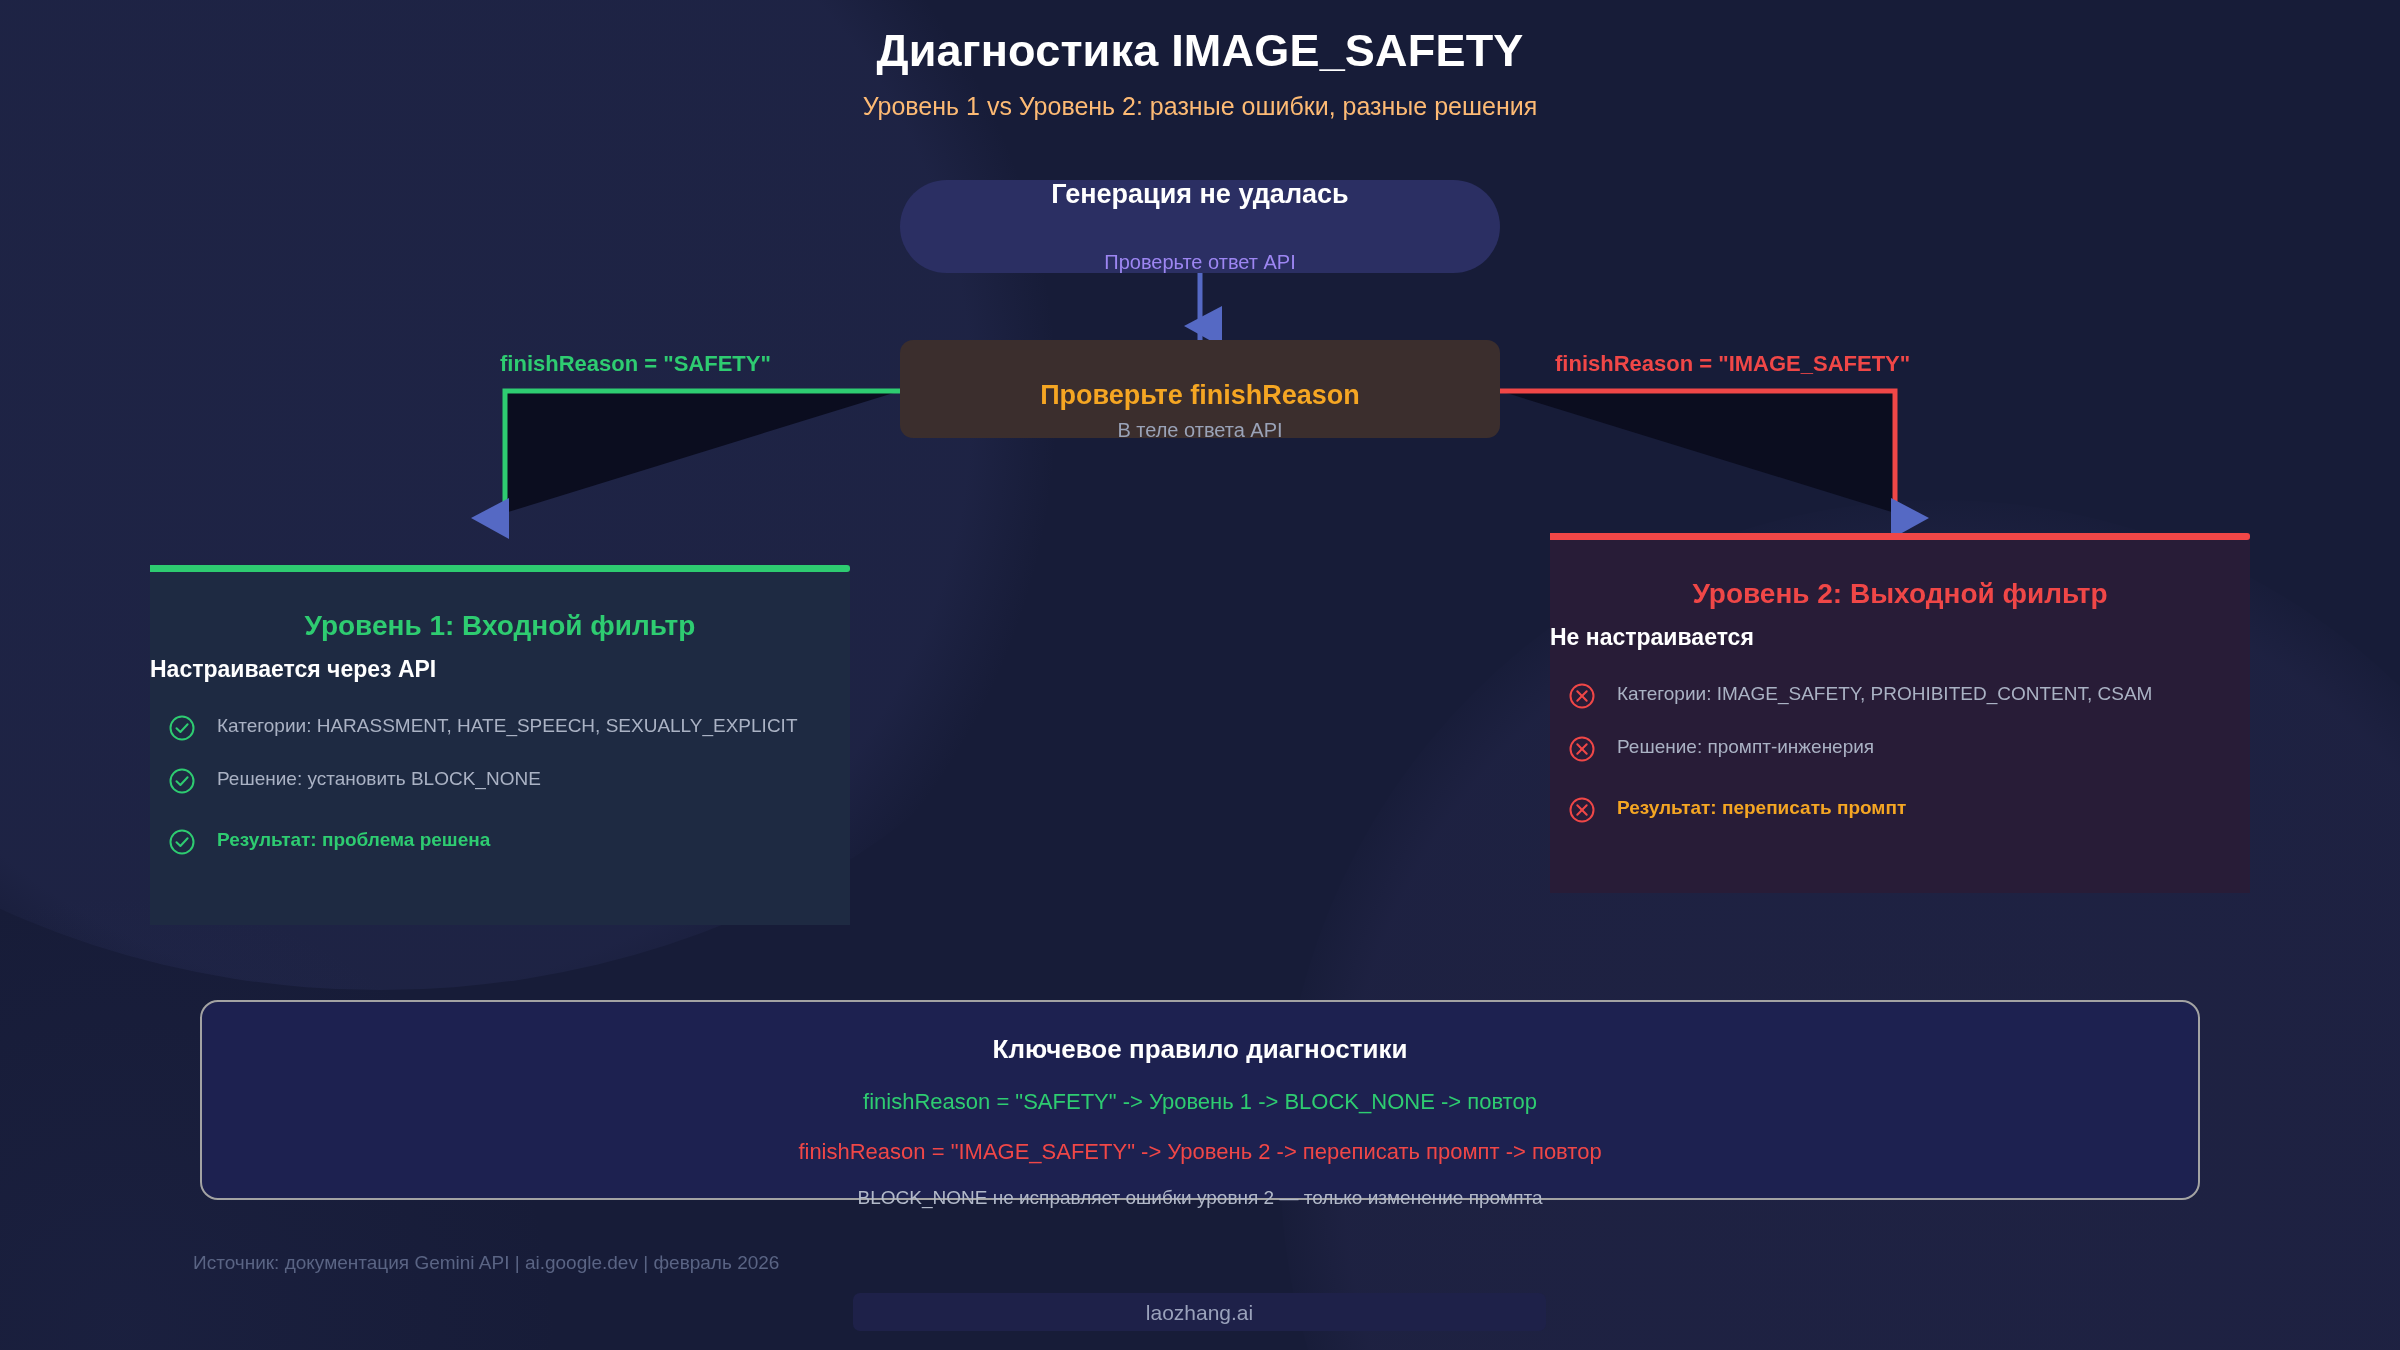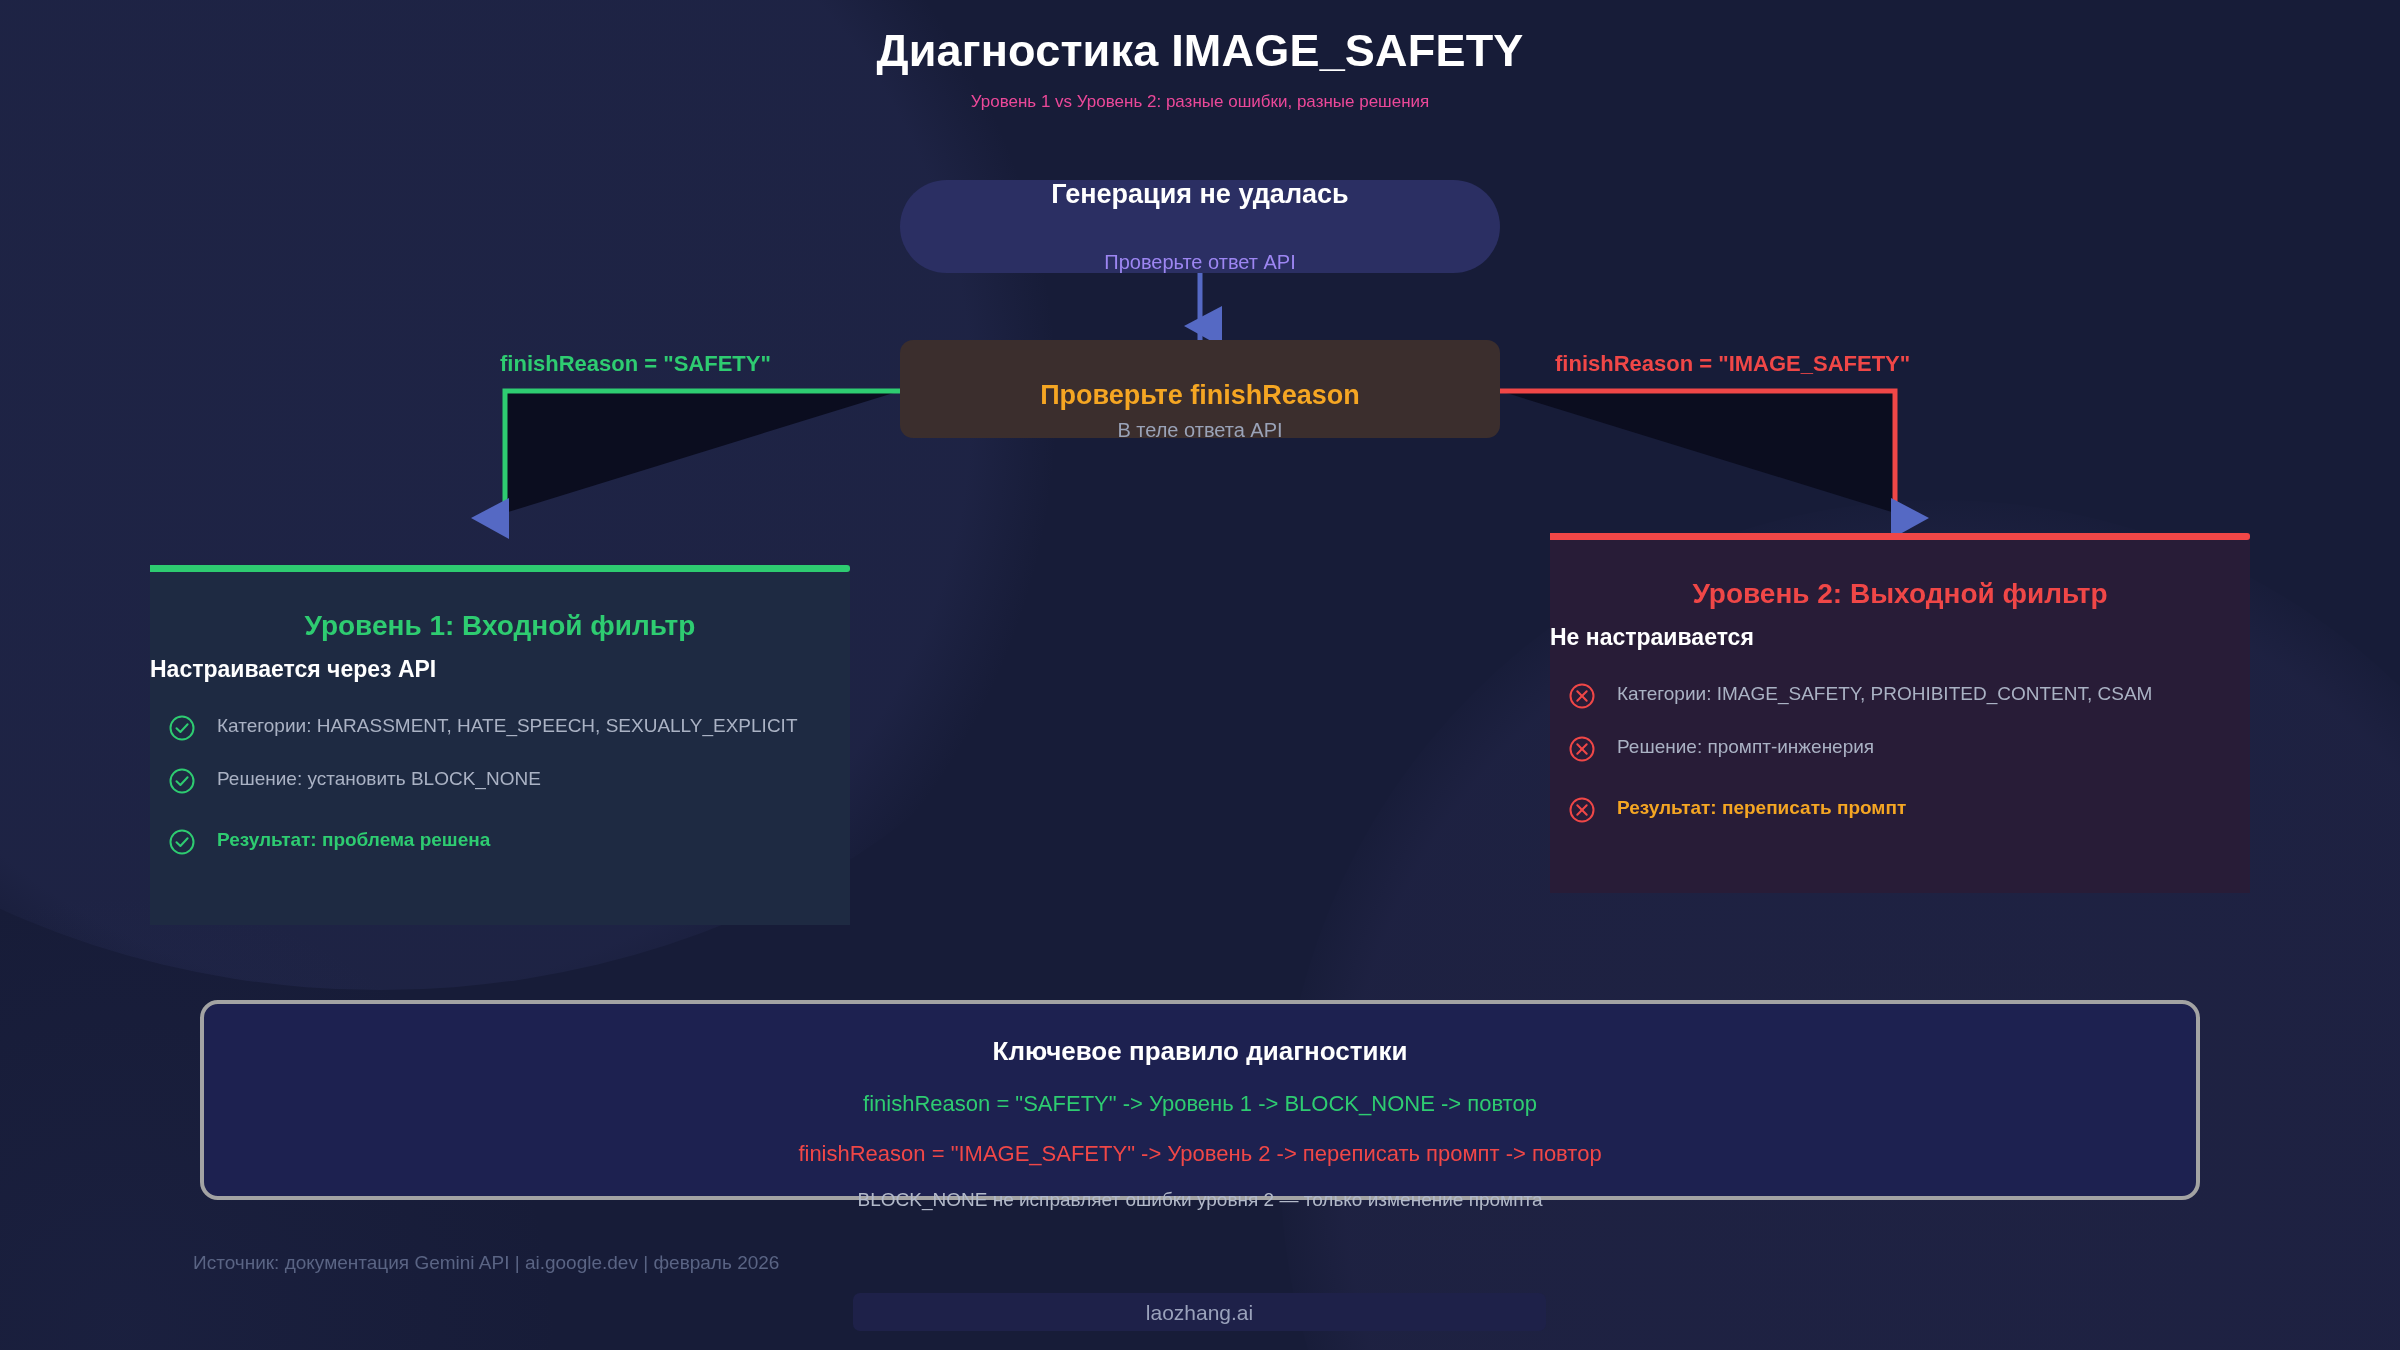--- a/index.html
+++ b/index.html
@@ -26,21 +26,21 @@
     background:radial-gradient(circle at 50% 50%, rgba(70,80,150,0.07) 0%, rgba(70,80,150,0.0) 70%);
   }
 
   
   .header{position:absolute;left:0;right:0;top:26px;text-align:center;}
   .title{
     color:#ffffff;font-size:45px;font-weight:bold;letter-spacing:0.2px;
     line-height:1.1;margin:0;
   }
   .subtitle{
-    color:#ec4899;font-size:17px;font-weight:normal;margin:17px 0 0 0;line-height:1.1;
+    color:#fdba74;font-size:25px;font-weight:normal;margin:17px 0 0 0;line-height:1.1;
   }
 
   
   .node{position:absolute;text-align:center;box-sizing:border-box;}
   .node-start{
     left:900px;top:180px;width:600px;height:93px;
     background:#2b2f63;border-radius:47px;
     display:flex;flex-direction:column;align-items:center;justify-content:center;gap:36px;
   }
   .node-start .n-title{color:#ffffff;font-size:27px;font-weight:bold;line-height:1.15;}
@@ -94,21 +94,21 @@
   .bullet-icon{position:absolute;left:-40px;top:1px;width:28px;height:28px;}
   .bullet-text{display:block;font-size:19px;color:#aab2c4;margin-left:9px;}
   .bullet.emphasis .bullet-text{font-weight:bold;font-size:19px;}
   .card-left .bullet.emphasis .bullet-text{color:#2ecc71;}
   .card-right .bullet.emphasis .bullet-text{color:#f5a623;}
 
   
   .keyrule{
     position:absolute;left:200px;top:1000px;width:2000px;height:200px;
     box-sizing:border-box;
-    border:4px solid #a3a3a3;border-radius:18px;
+    border:2px solid #a3a3a3;border-radius:18px;
     background:#1d2150;
     text-align:center;
   }
   .keyrule-title{color:#ffffff;font-size:26px;font-weight:bold;margin:33px 0 0 0;line-height:1.1;}
   .keyrule-line{font-size:22px;line-height:1.1;margin:26px 0 0 0;}
   .keyrule-line.green{color:#2ecc71;}
   .keyrule-line.red{color:#f04747;}
   .keyrule-note{color:#b2b9c9;font-size:19px;margin:24px 0 0 0;line-height:1.1;}
 
   

